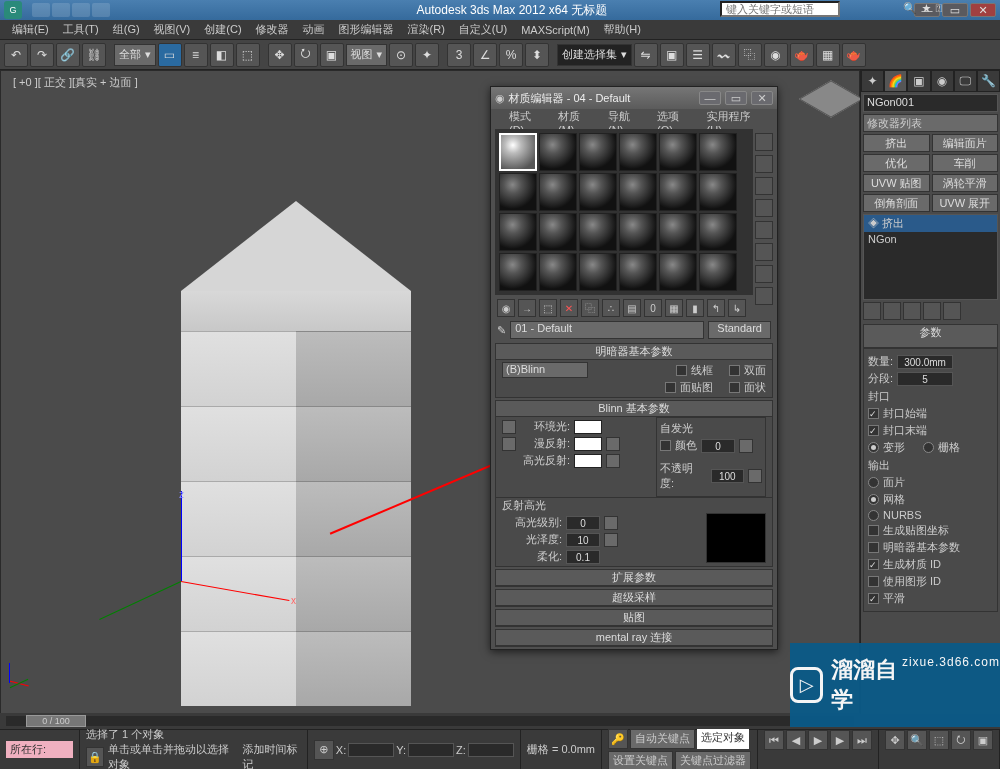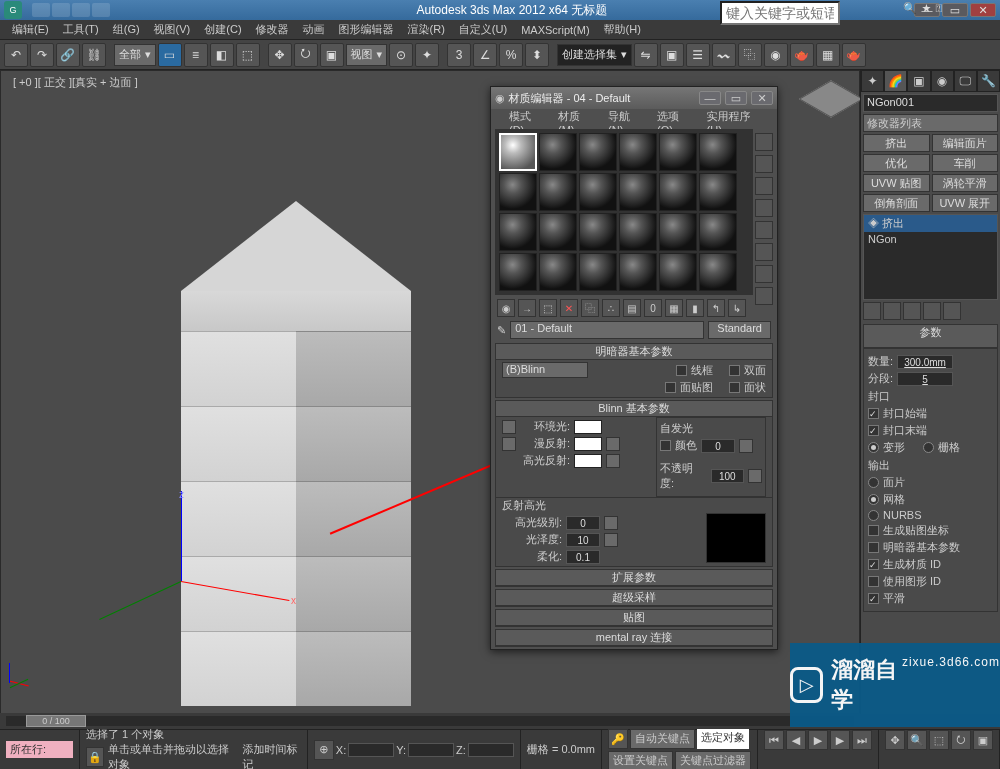--- a/index.html
+++ b/index.html
@@ -7,21 +7,21 @@
 
 
 .titlebar { height: 20px; background: linear-gradient(#4a7fb0,#356a9c); display: flex; align-items: center; position: relative; }
 .titlebar .icon { width: 18px; height: 18px; background: #2a8a7a; border-radius: 3px; margin: 0 4px; display: flex; align-items: center; justify-content: center; color: #fff; font-size: 9px; }
 .titlebar .title { flex: 1; text-align: center; color: #fff; font-size: 12px; }
 .titlebar .win-controls { display: flex; gap: 2px; margin-right: 4px; }
 .titlebar .win-btn { width: 26px; height: 14px; background: #5a5a5f; border: 1px solid #777; border-radius: 2px; display: flex; align-items: center; justify-content: center; color: #ddd; }
 .titlebar .win-btn.close { background: #a04040; }
 .titlebar .qa { display: flex; gap: 2px; margin-left: 6px; }
 .qa span { width: 18px; height: 14px; background: rgba(255,255,255,0.15); border-radius: 2px; }
-.search-help { position: absolute; right: 160px; top: 1px; height: 24px; width: 120px; background: #fff; color: #999; padding: 1px 4px; font-size: 14px; }
+.search-help { position: absolute; right: 160px; top: 1px; height: 16px; width: 120px; background: #fff; color: #999; padding: 1px 4px; font-size: 11px; }
 .help-icons { position: absolute; right: 58px; top: 2px; display: flex; gap: 4px; color: #ddd; }
 
 
 .menubar { height: 20px; background: #3a3a3a; display: flex; align-items: center; padding: 0 6px; gap: 2px; border-bottom: 1px solid #222; }
 .menubar .mi { padding: 2px 6px; color: #ccc; cursor: pointer; }
 
 
 .toolbar { height: 30px; background: #444; border-bottom: 1px solid #222; display: flex; align-items: center; padding: 0 4px; gap: 2px; }
 .toolbar .tb { width: 24px; height: 24px; background: #555; border: 1px solid #333; border-radius: 2px; display: flex; align-items: center; justify-content: center; color: #ddd; font-size: 12px; }
 .toolbar .tb.sel { background: #2a6aa0; }
@@ -97,21 +97,21 @@
 .mod-stack { margin: 2px; height: 86px; background: #2a2a2a; border: 1px solid #555; }
 .mod-stack .mi { padding: 1px 4px; color: #ccc; }
 .mod-stack .mi.sel { background: #2a5a8a; }
 .stack-tools { display: flex; gap: 2px; margin: 2px; }
 .stack-tools .st { width: 18px; height: 18px; background: #555; border: 1px solid #333; }
 .param-rollout { margin: 4px 2px; }
 .param-hdr { height: 24px; background: #5a5a5a; border: 1px solid #333; text-align: center; color: #ddd; }
 .param-body { padding: 3px 4px; border: 1px solid #333; background: #4a4a4a; }
 .param-body .prow { display: flex; align-items: center; gap: 4px; margin: 2px 0; }
 .param-body .plbl { color: #ccc; }
-.param-body .spinner { width: 56px; text-decoration: underline; }
+.param-body .spinner { width: 56px; }
 .group-label { color: #ccc; margin: 3px 0 1px; }
 .radio { width: 11px; height: 11px; border-radius: 50%; border: 1px solid #888; display: inline-block; background: #333; }
 .radio.on::after { content: ""; display: block; width: 5px; height: 5px; background: #ccc; border-radius: 50%; margin: 2px; }
 
 
 .timeslider { position: absolute; bottom: 40px; left: 0; right: 140px; height: 16px; background: #3a3a3a; display: flex; align-items: center; }
 .timeslider .track { flex: 1; height: 10px; background: #2a2a2a; margin: 0 6px; position: relative; }
 .timeslider .handle { position: absolute; left: 20px; width: 60px; height: 12px; top: -1px; background: #777; border: 1px solid #999; text-align: center; font-size: 9px; }
 .trackbar { position: absolute; bottom: 24px; left: 0; right: 140px; height: 16px; background: #333; border-top: 1px solid #222; }
 .statusbar { position: absolute; bottom: 0; left: 0; right: 0; height: 40px; background: #3a3a3a; border-top: 1px solid #222; display: flex; align-items: center; font-size: 10px; }

